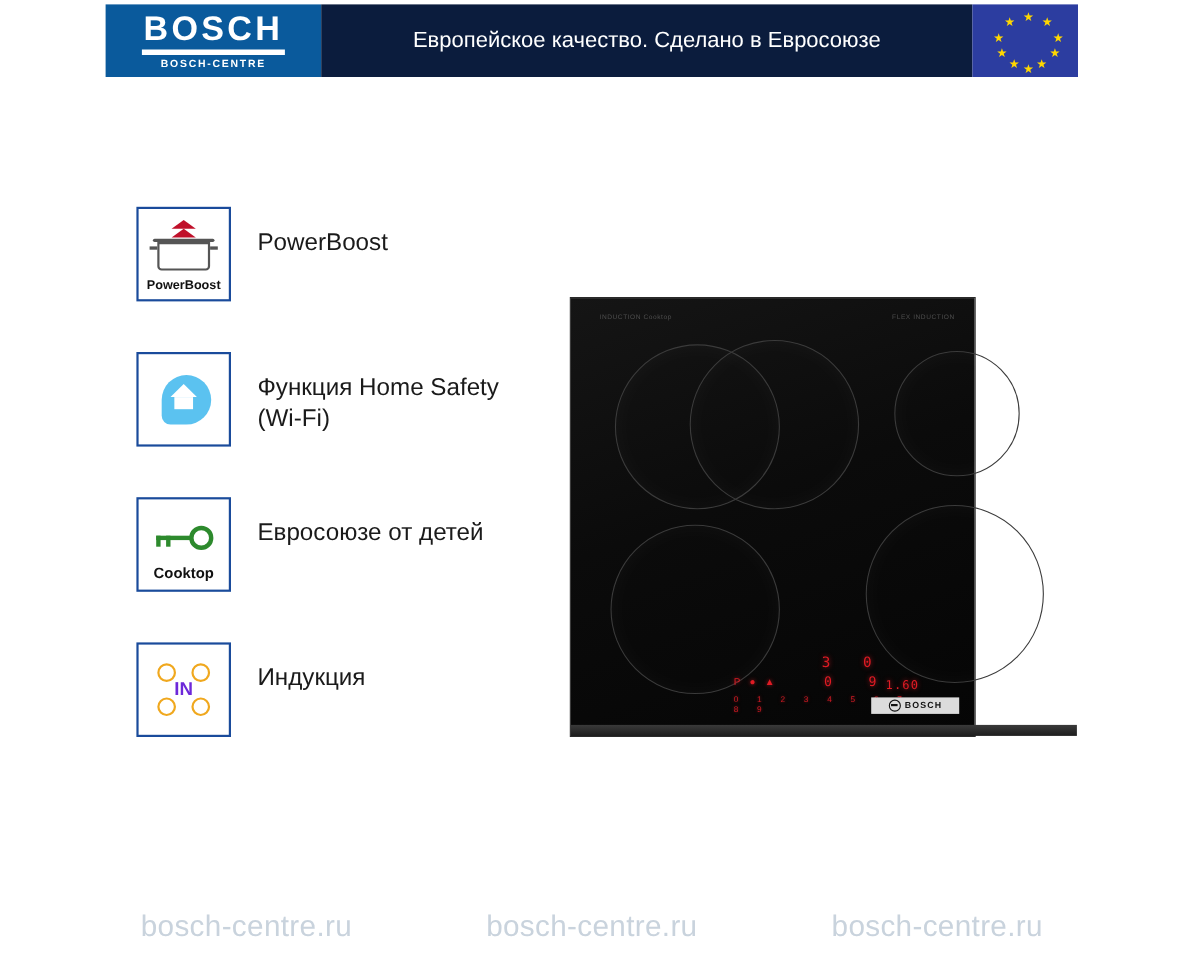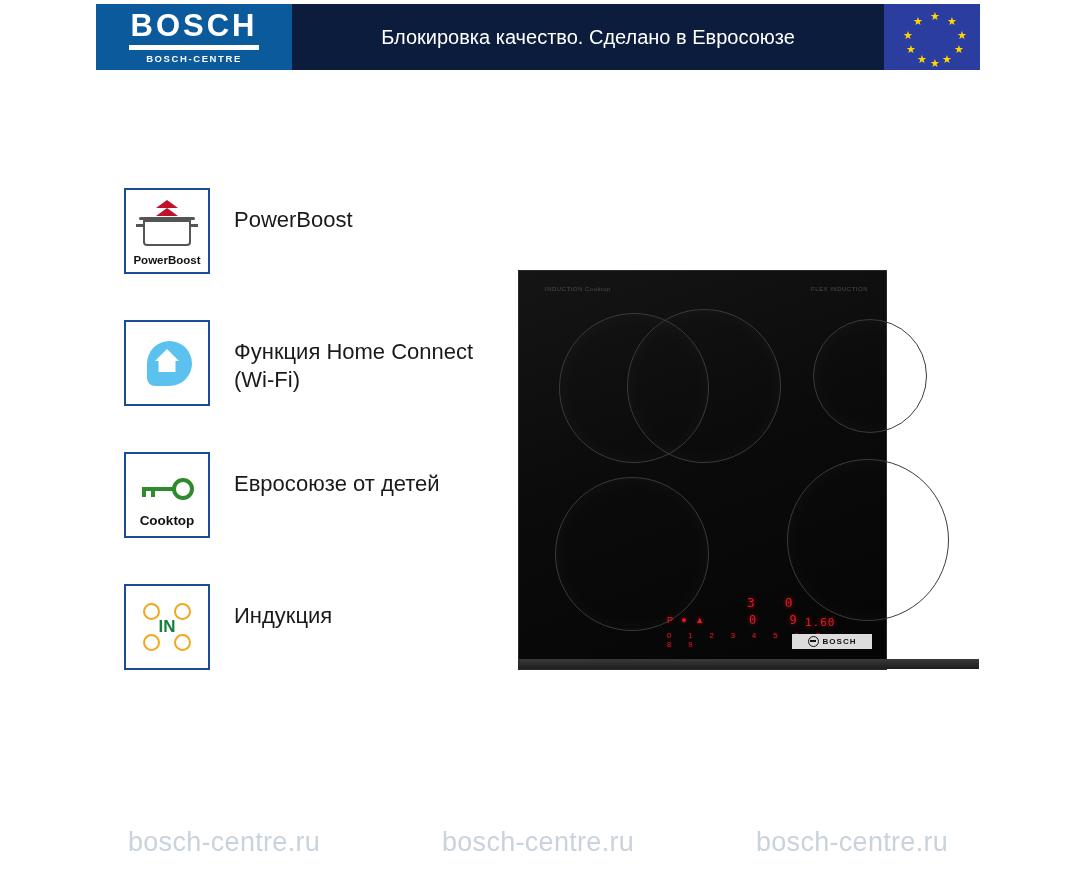--- a/index.html
+++ b/index.html
@@ -242,21 +242,21 @@
   .ind-c4 { right: 17px; bottom: 17px; }
   .ind-text {
     position: absolute;
     left: 0;
     top: 50%;
     transform: translateY(-50%);
     width: 100%;
     text-align: center;
     font-size: 17px;
     font-weight: bold;
-    color: #15803d;
+    color: #6d28d9;
   }
 
   
   .hob-wrap {
     position: absolute;
     left: 518px;
     top: 270px;
     width: 460px;
     height: 410px;
   }
@@ -393,21 +393,21 @@
 <body>
 
 <div class="banner">
 
   <div class="banner-logo">
     <div class="brand">BOSCH</div>
     <div class="rule"></div>
     <div class="sub">BOSCH-CENTRE</div>
   </div>
 
-  <div class="banner-text">Блокировка качество. Сделано в Евросоюзе</div>
+  <div class="banner-text">Европейское качество. Сделано в Евросоюзе</div>
 
   <div class="banner-eu">
     <span class="eu-star" style="left:46px;top:7px;">★</span>
     <span class="eu-star" style="left:29px;top:12px;">★</span>
     <span class="eu-star" style="left:63px;top:12px;">★</span>
     <span class="eu-star" style="left:19px;top:26px;">★</span>
     <span class="eu-star" style="left:73px;top:26px;">★</span>
     <span class="eu-star" style="left:22px;top:40px;">★</span>
     <span class="eu-star" style="left:70px;top:40px;">★</span>
     <span class="eu-star" style="left:33px;top:50px;">★</span>
@@ -431,21 +431,21 @@
     </div>
     <div class="feature-label">PowerBoost</div>
   </div>
 
   <div class="feature">
     <div class="feature-icon">
       <div class="hc-bubble"></div>
       <div class="hc-house"></div>
       <div class="hc-house-body"></div>
     </div>
-    <div class="feature-label">Функция Home Connect (Wi-Fi)</div>
+    <div class="feature-label">Функция Home Safety (Wi-Fi)</div>
   </div>
 
   <div class="feature">
     <div class="feature-icon">
       <div class="key-ring"></div>
       <div class="key-shaft"></div>
       <div class="key-t1"></div>
       <div class="key-t2"></div>
       <div class="safety-text">Cooktop</div>
     </div>

